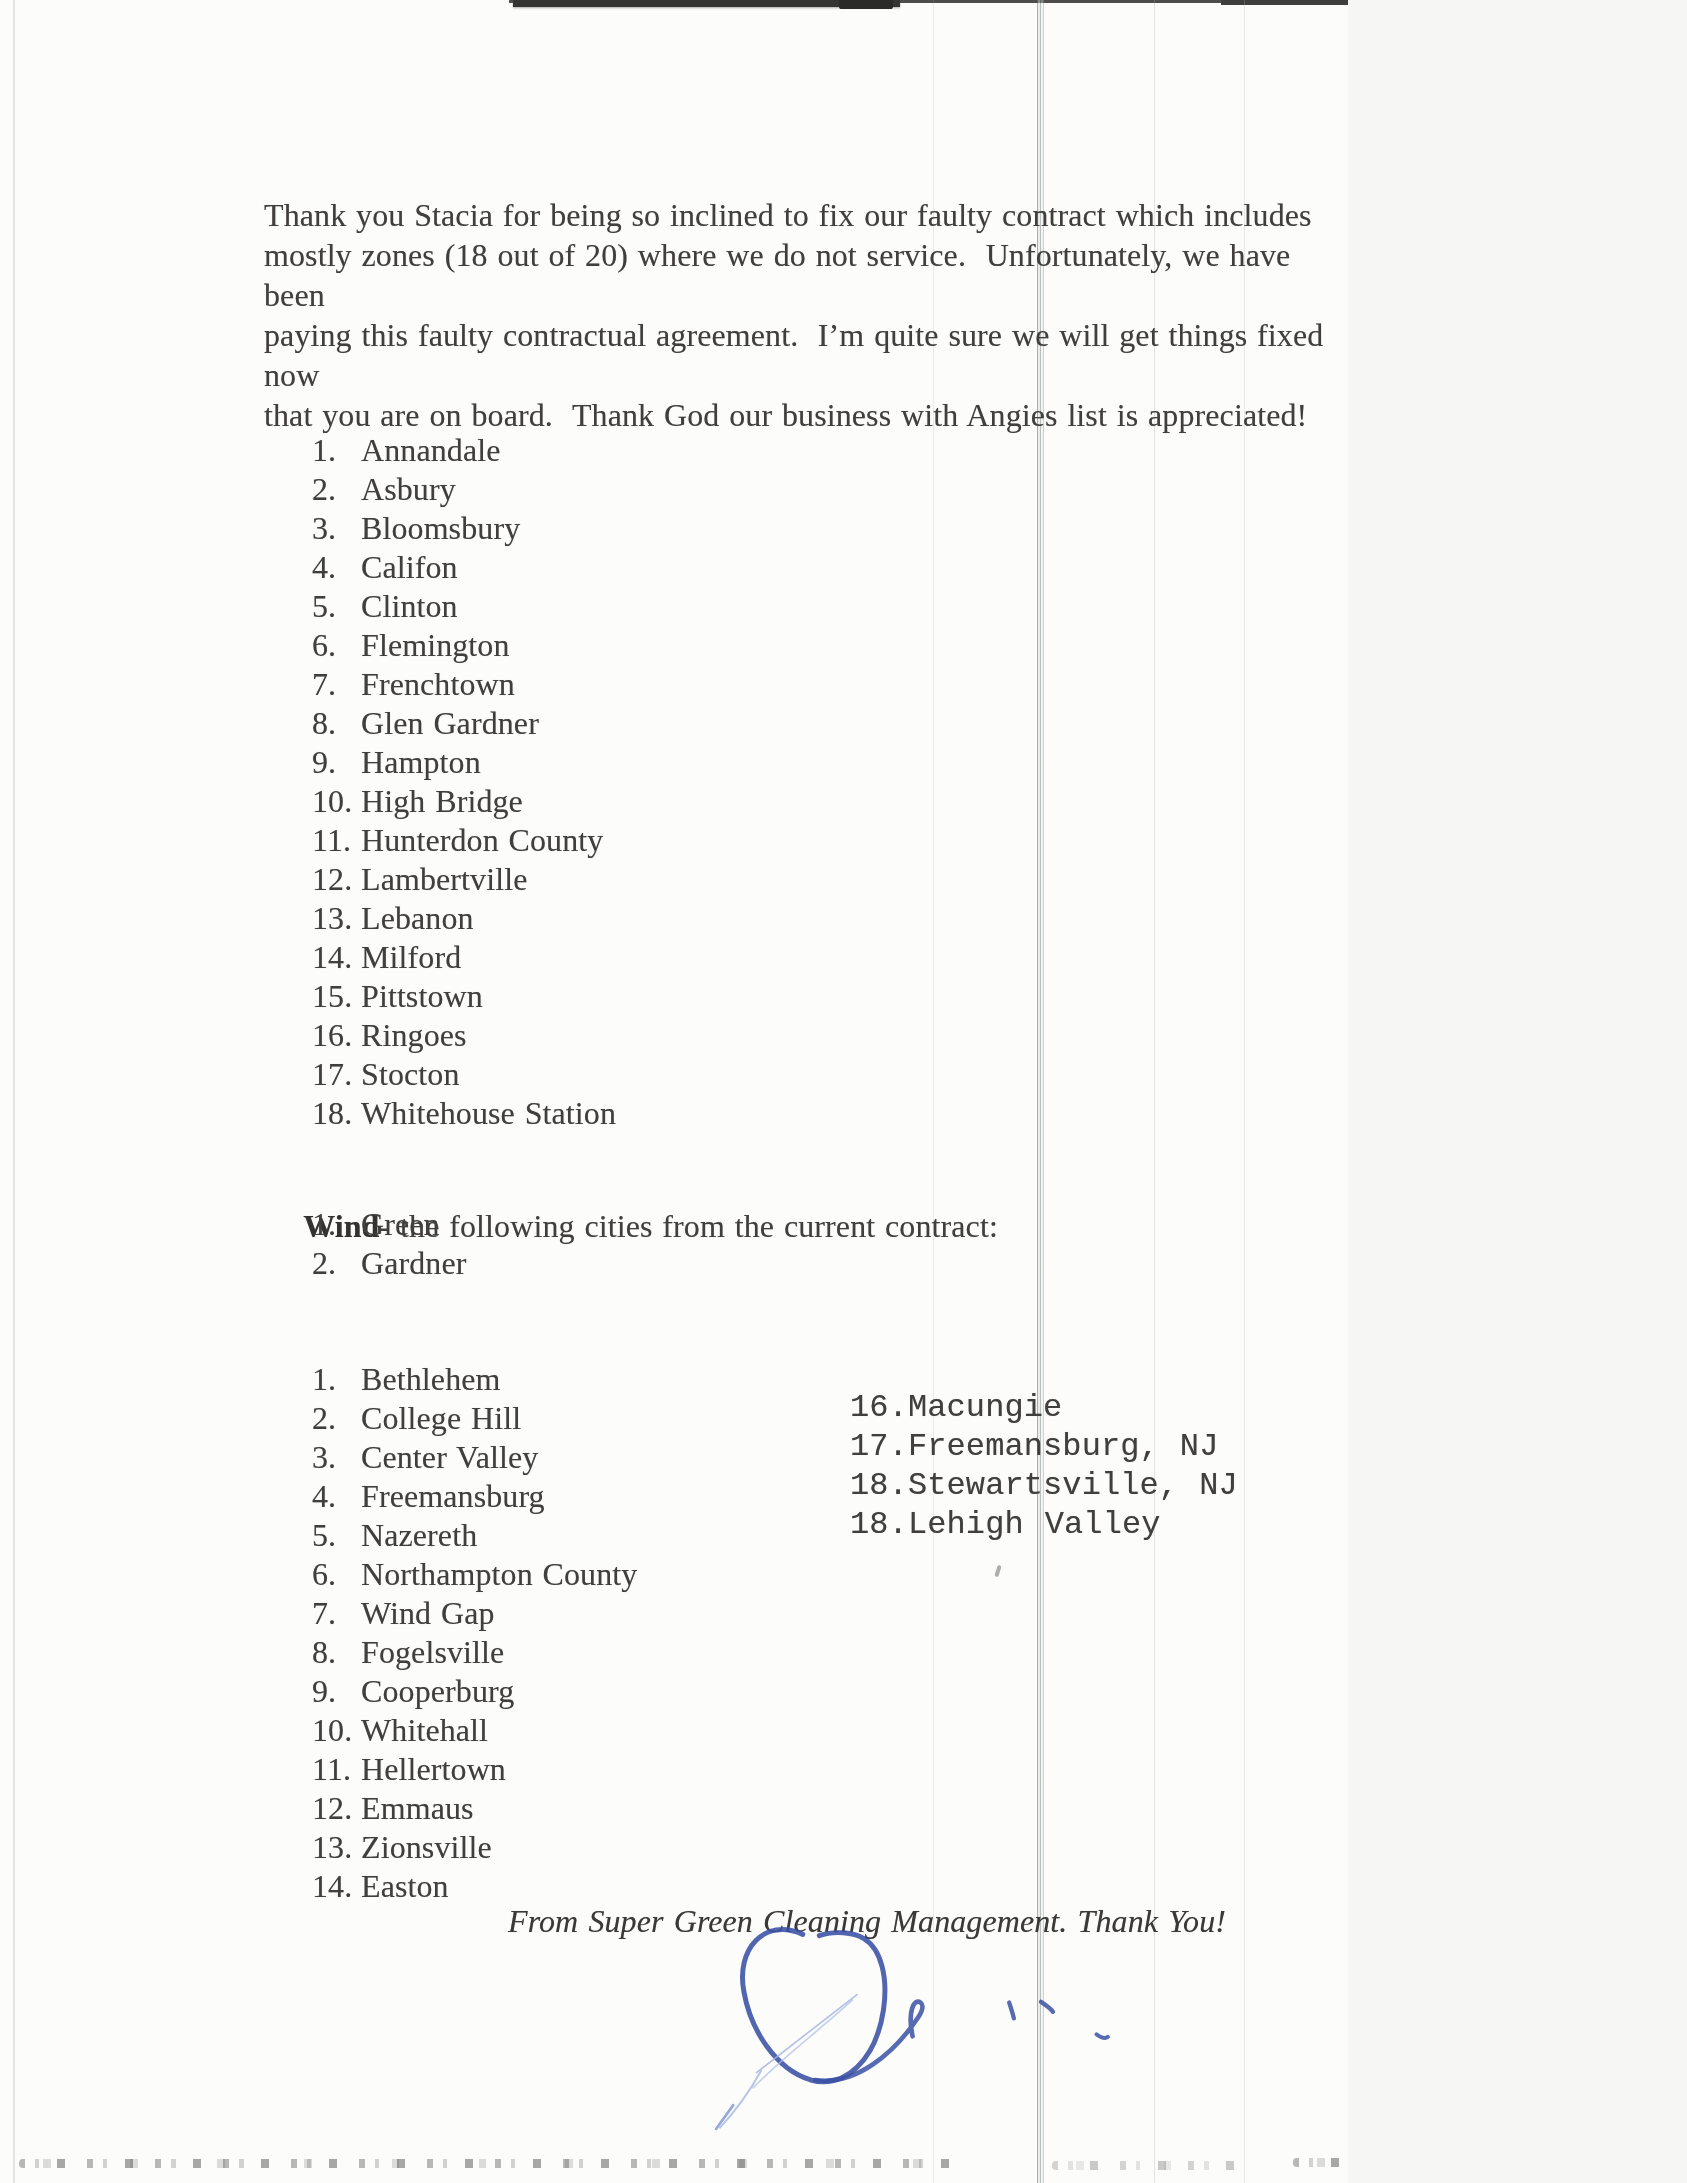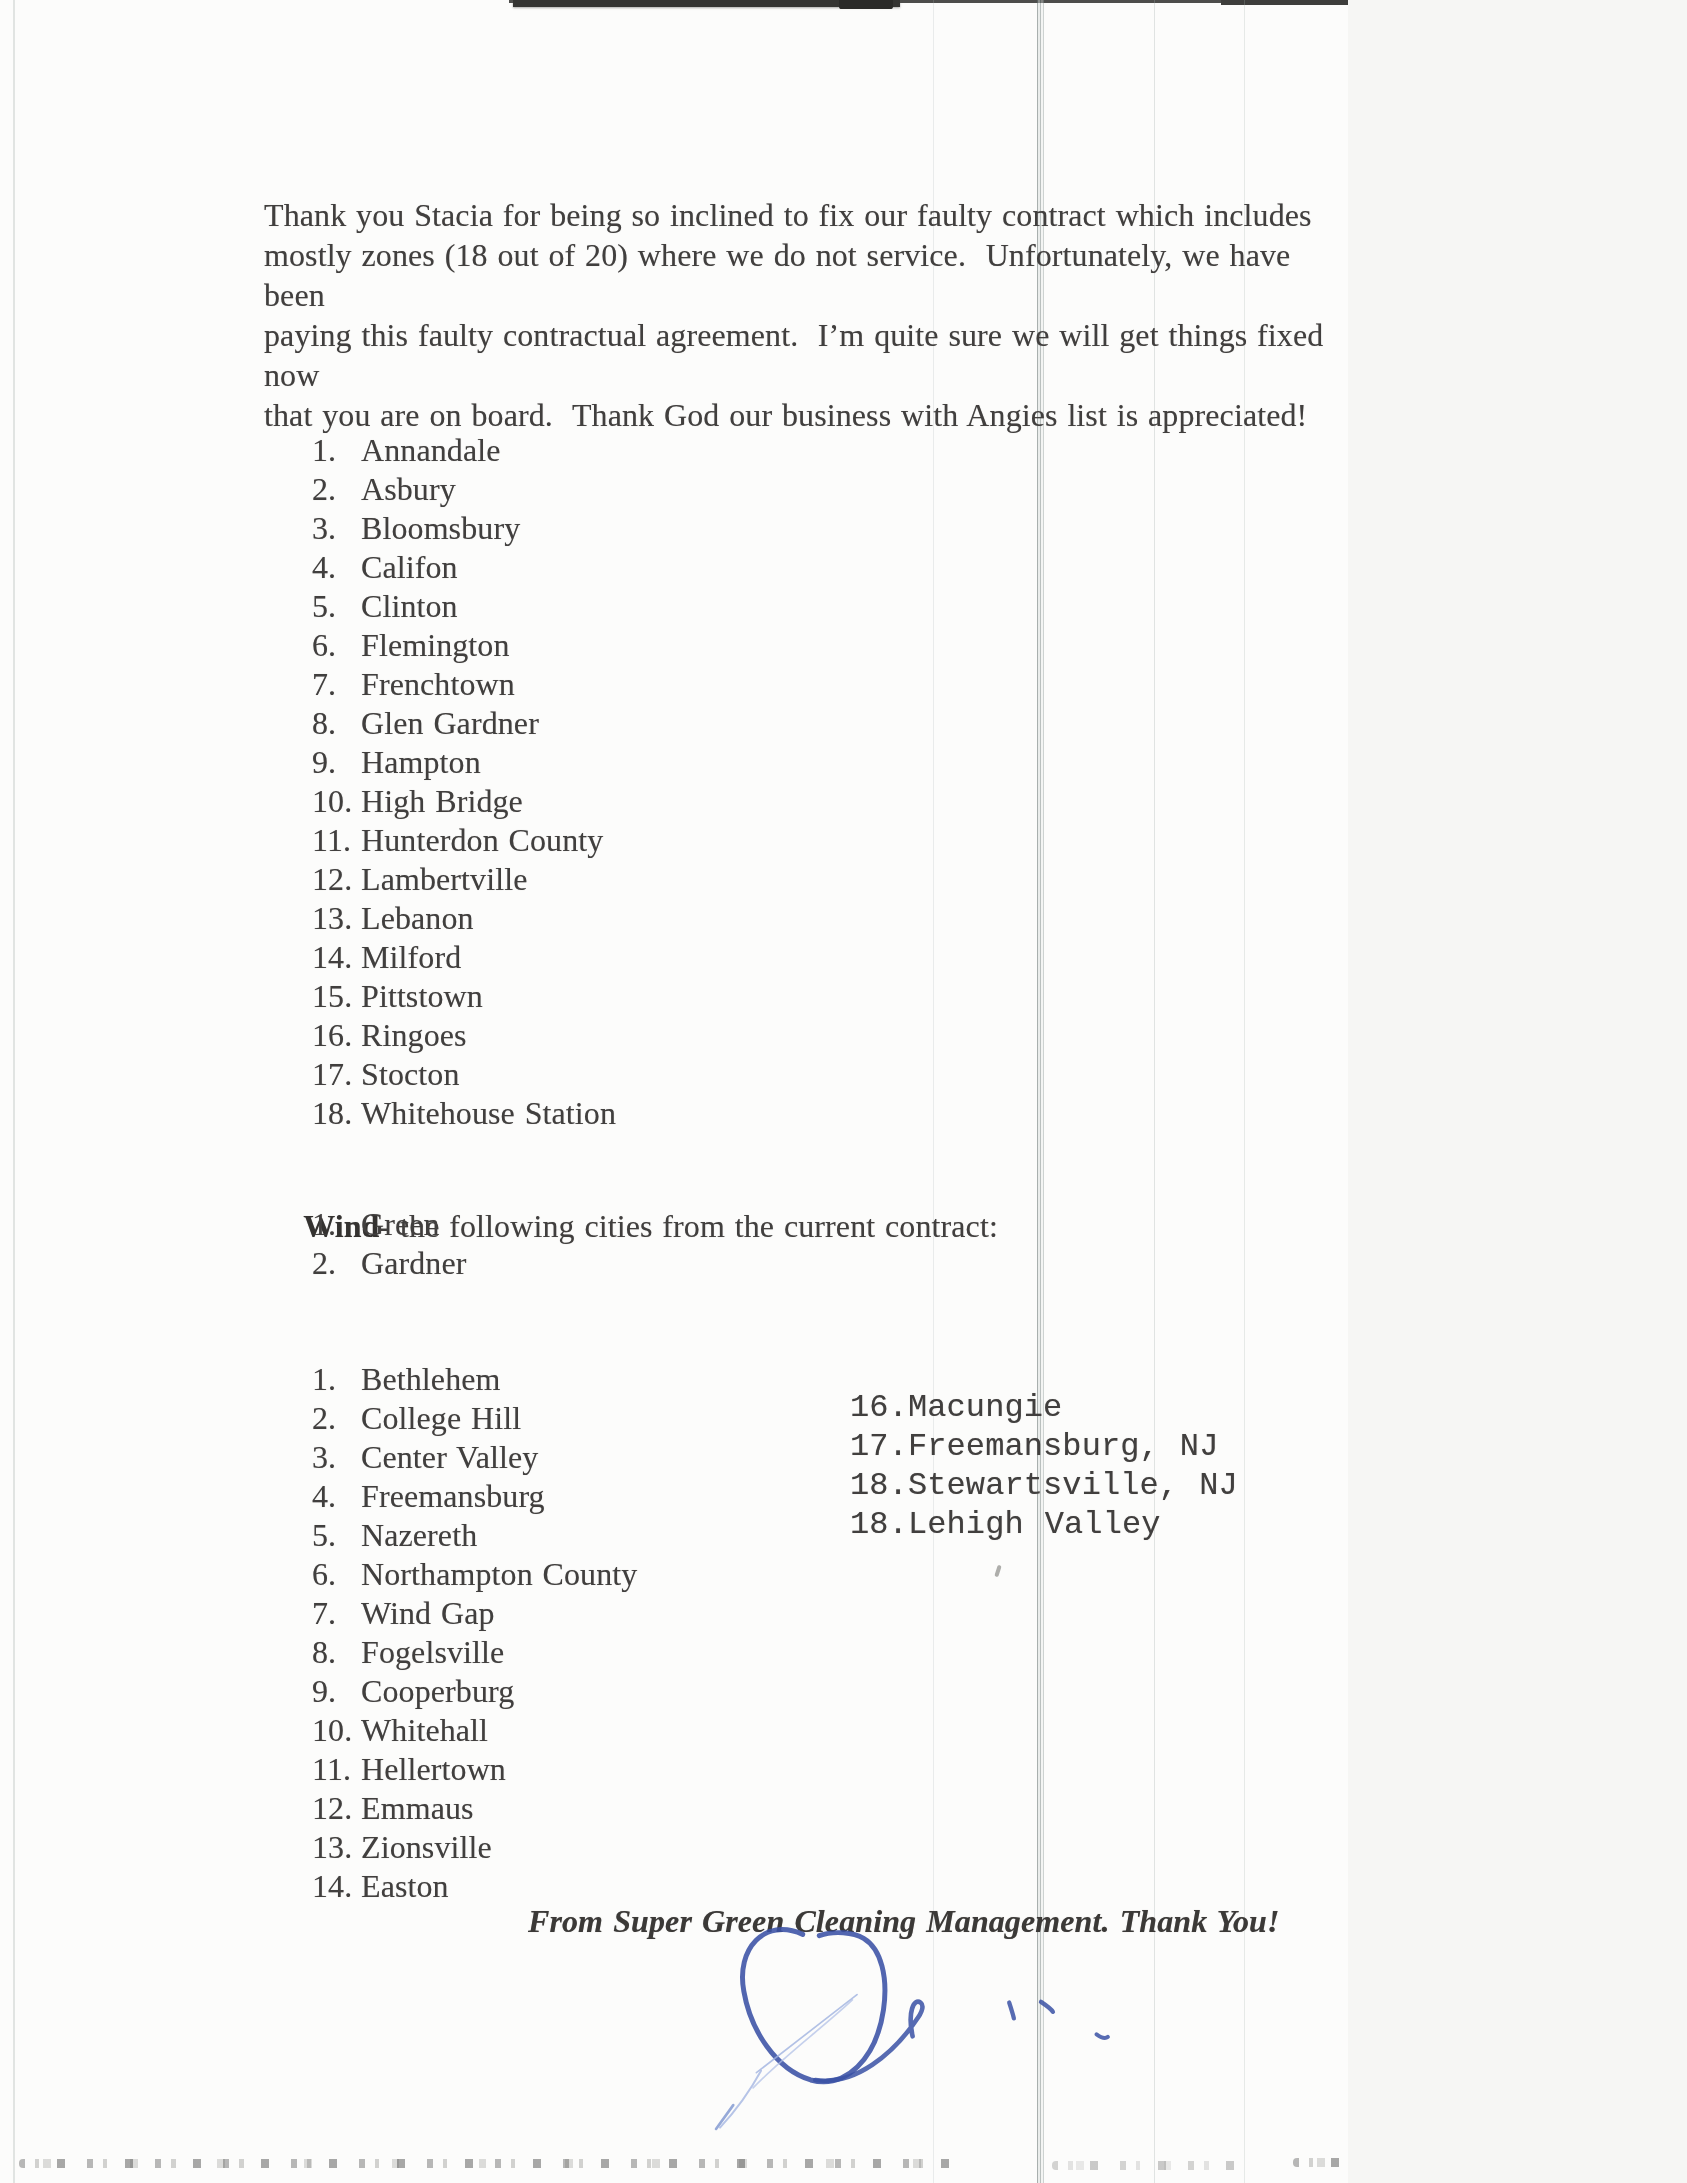--- a/index.html
+++ b/index.html
@@ -20,24 +20,23 @@
     letter-spacing:0.1px;
     word-spacing:1.7px;
     text-shadow:0 0 0.7px rgba(80,78,76,0.45);
     white-space:pre;
   }
   .intro .line{line-height:40px;white-space:pre-wrap;}
   .hdr .b{font-weight:bold;color:#343230;}
   .list .li{line-height:39px;}
   .list .num{display:inline-block;min-width:49px;}
   .closing{
-    font-weight:bold;font-style:italic;font-size:32px;
+    font-weight:normal;font-style:italic;font-size:32px;
     color:#3b3937;letter-spacing:0.1px;word-spacing:2px;
     text-shadow:0 0 0.7px rgba(70,68,66,0.5);
-    margin-left:20px;
   }
   
   .artifact{position:absolute;pointer-events:none;}
   .topbar-thin{left:509px;top:0;width:1178px;height:3.3px;background:#4d4d4b;}
   .topbar-thick{left:513px;top:0;width:387px;height:6.6px;background:#343432;box-shadow:0 1.3px 2px rgba(90,90,88,.5);}
   .topbar-blob{left:839px;top:0;width:54px;height:9.3px;background:#2a2a28;border-radius:0 0 2.6px 2.6px;}
   .topbar-bump{left:1221px;top:0;width:142px;height:5.3px;background:#3e3e3c;}
   .vline-main{
     left:1037px;top:0;width:9.3px;height:2183px;
     background:linear-gradient(90deg,

